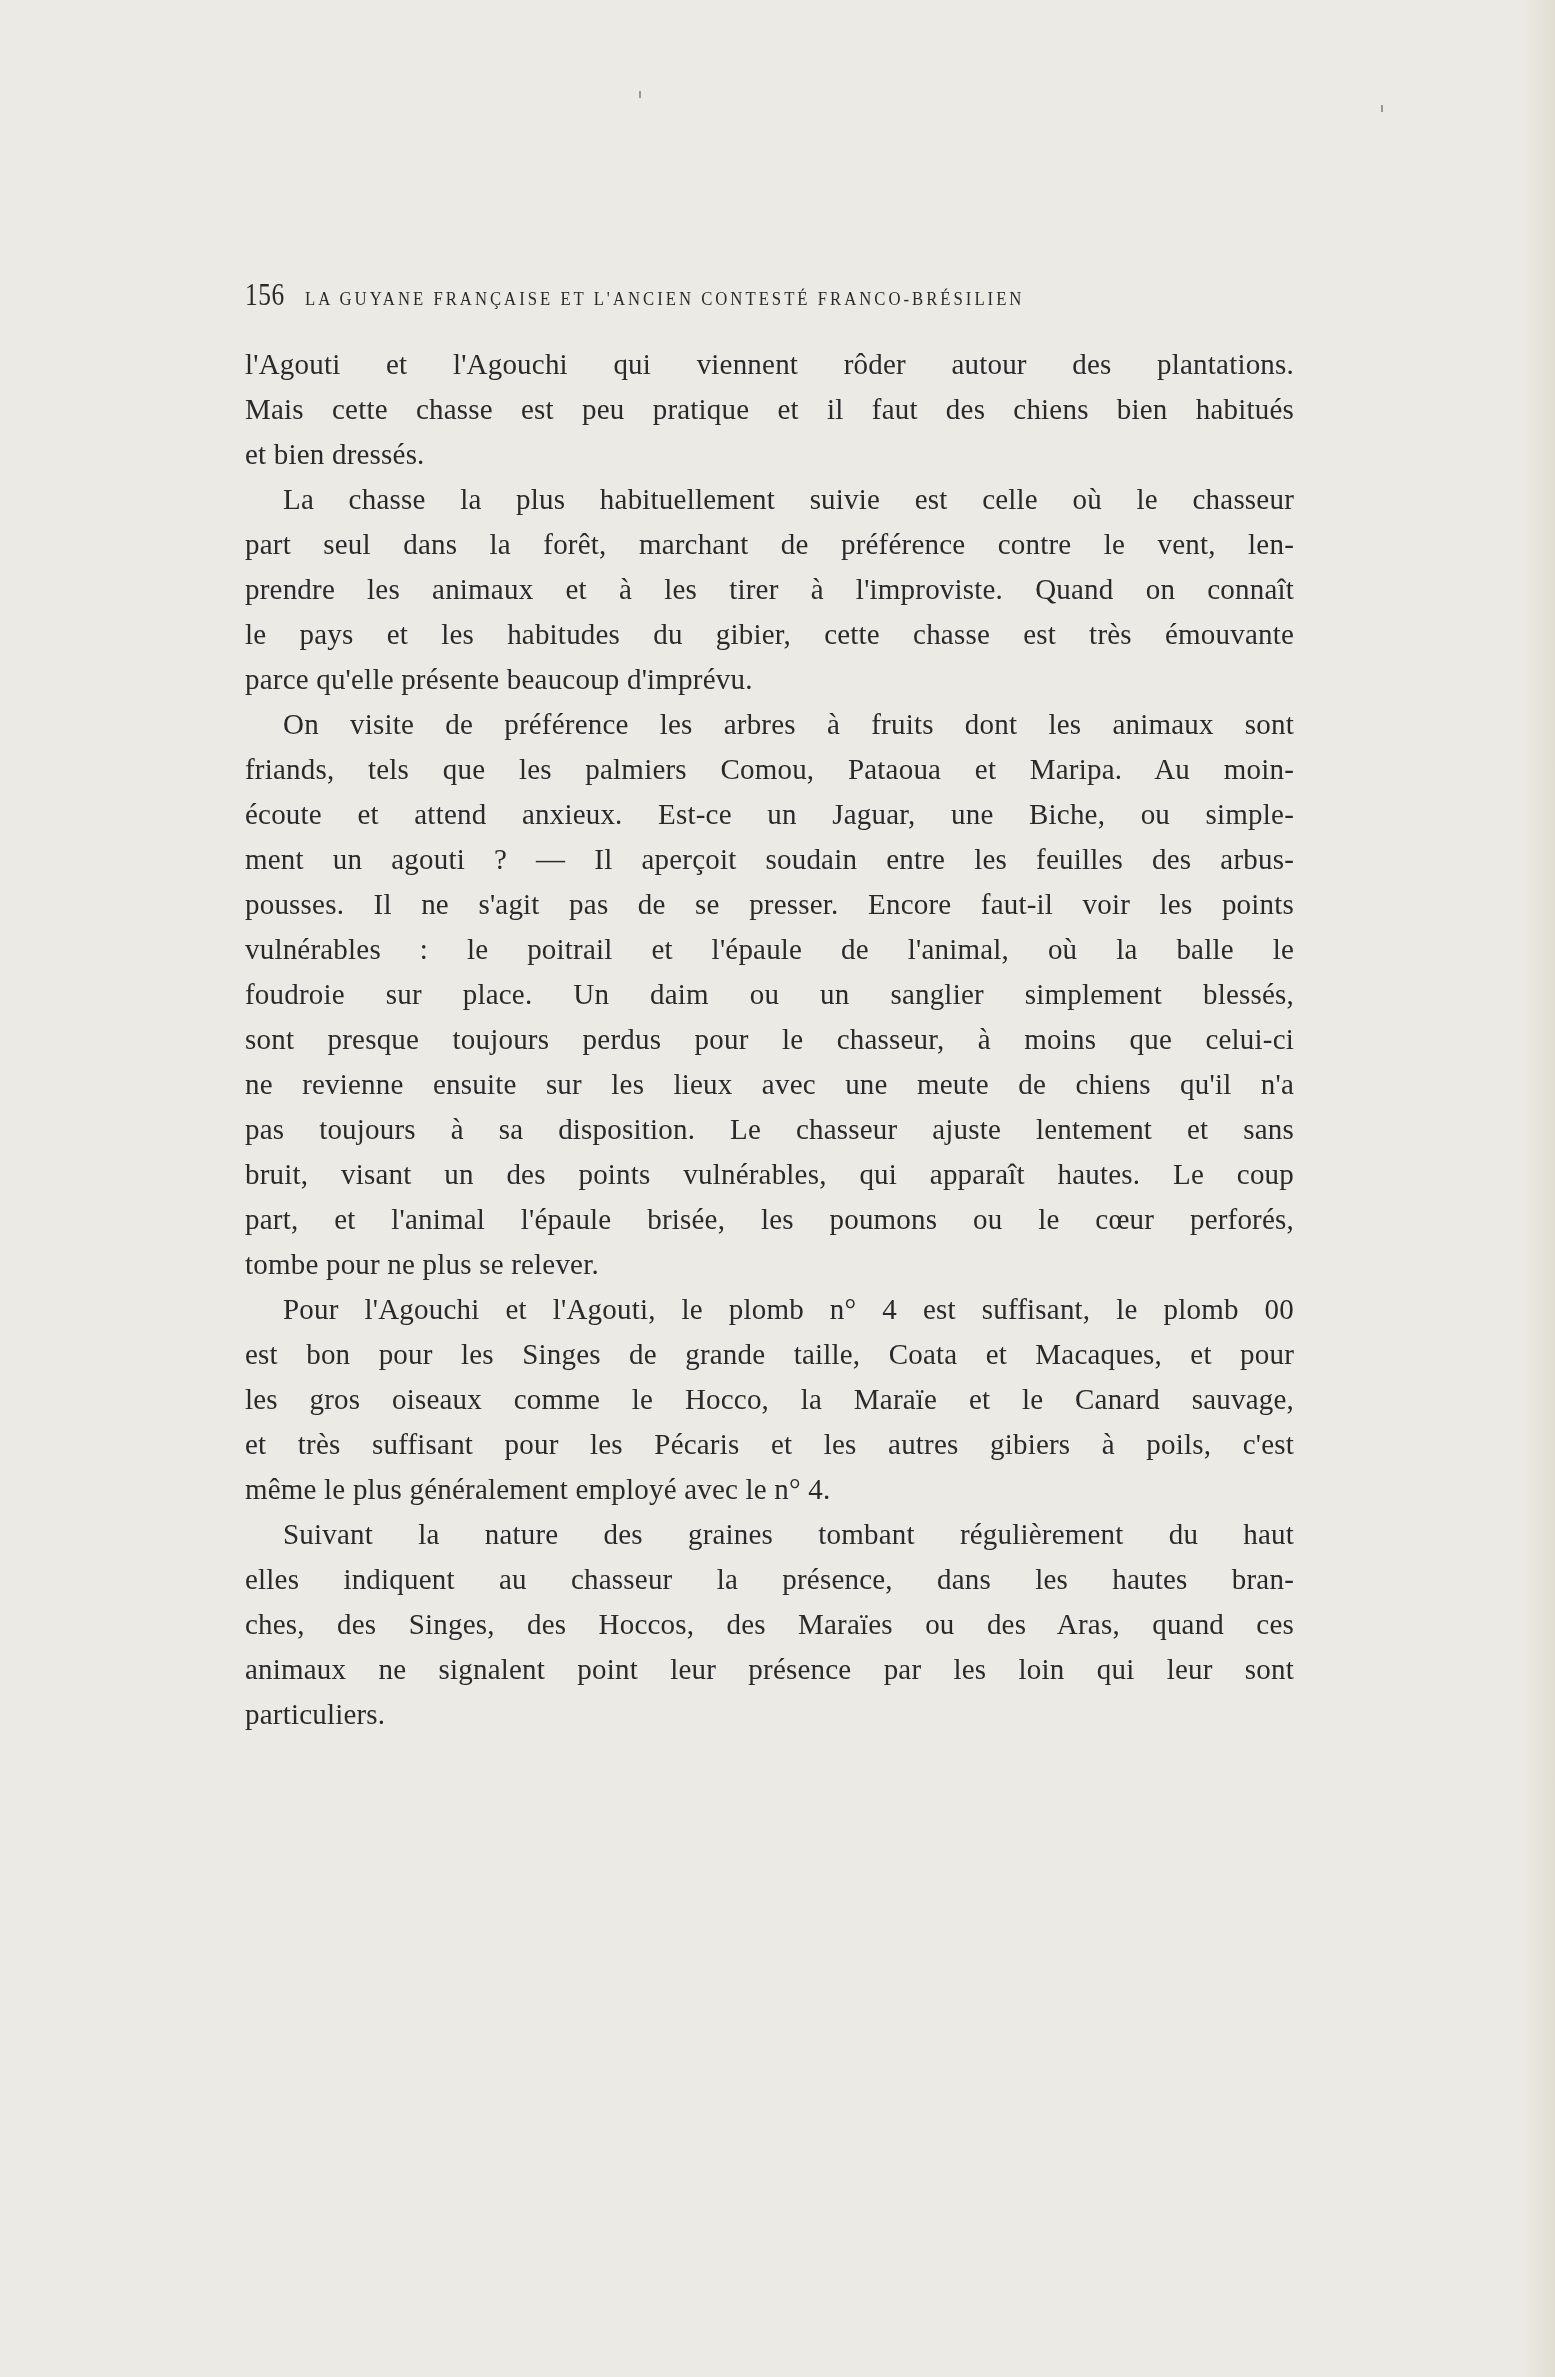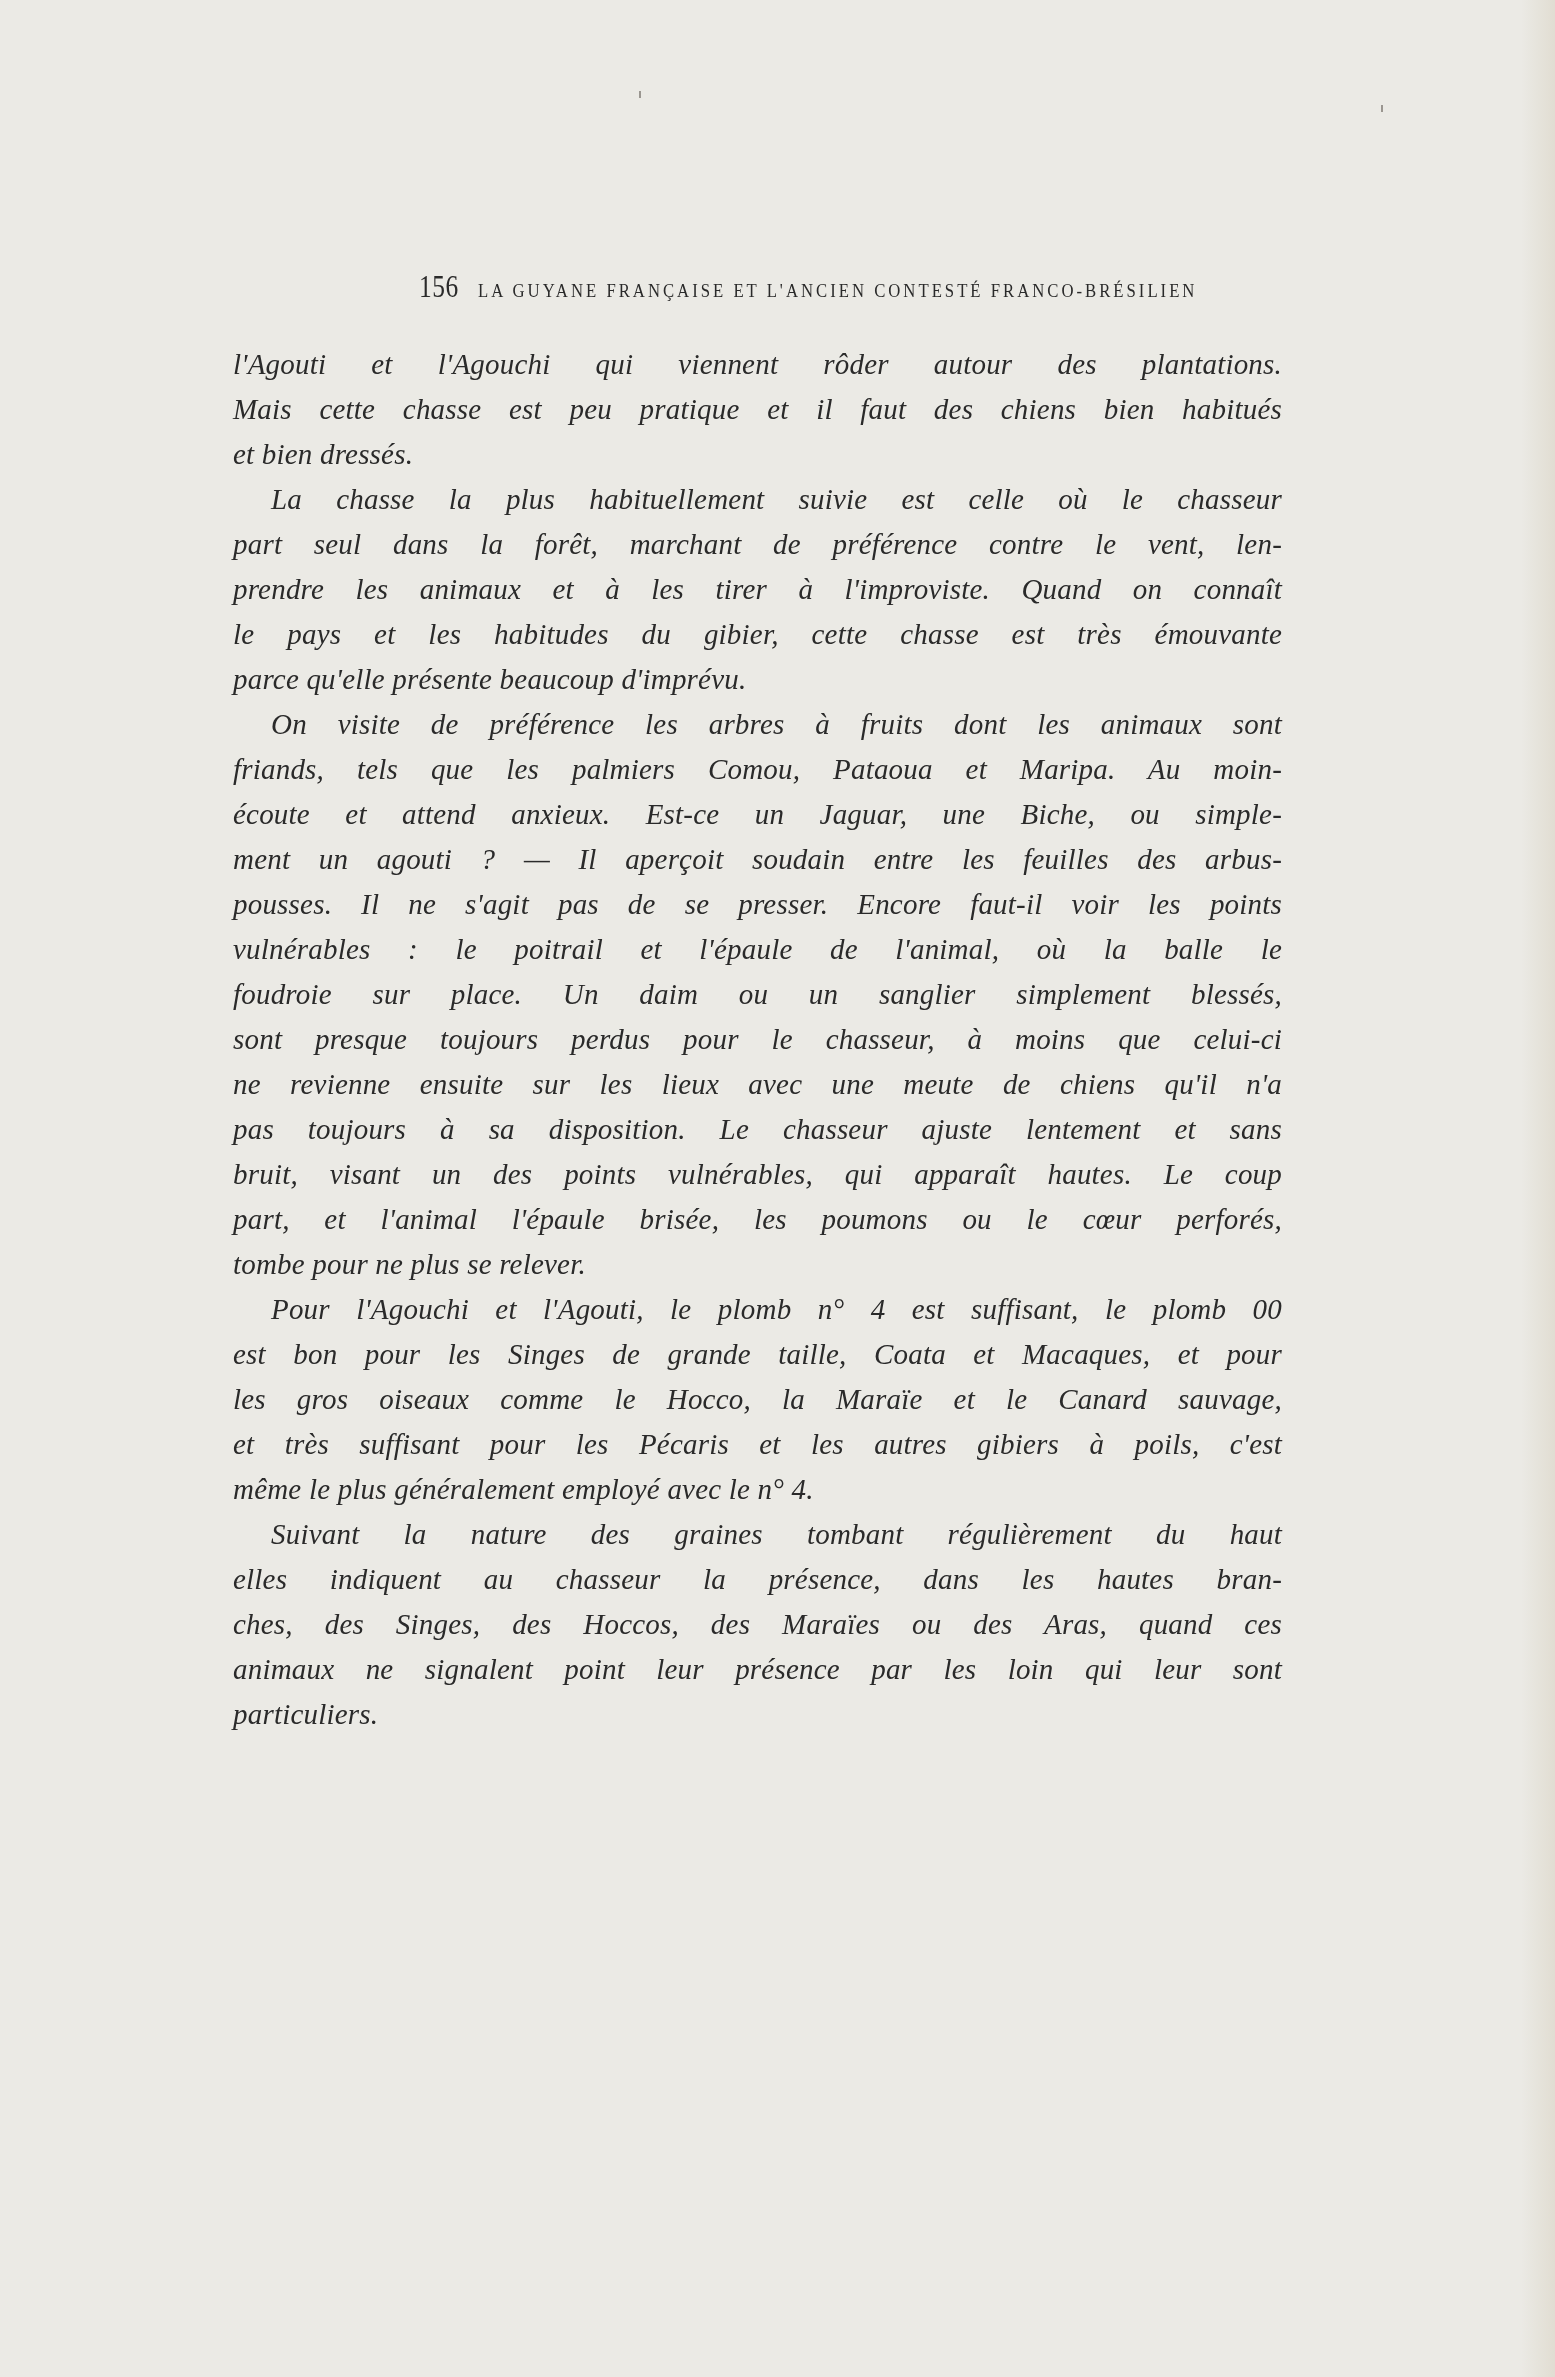--- a/index.html
+++ b/index.html
@@ -19,51 +19,49 @@
     position: absolute;
     top: 0;
     right: 0;
     width: 34px;
     height: 2377px;
     background: linear-gradient(to right, rgba(235,234,229,0) 0%, #e1ddd2 100%);
   }
   .running-head {
     position: absolute;
     left: 245px;
-    top: 269px;
+    top: 277px;
     width: 1051px;
     height: 34px;
     display: flex;
     align-items: baseline;
     white-space: nowrap;
-    justify-content: flex-end;
   }
   .page-number {
     font-size: 31px;
     letter-spacing: 0.6px;
     margin-right: 19.5px;
     transform: scaleX(0.82);
     transform-origin: left;
     display: inline-block;
     width: 40px;
   }
   .running-title {
     font-size: 19px;
     letter-spacing: 3.4px;
     text-transform: uppercase;
     transform: scaleX(0.88);
     transform-origin: left;
     display: inline-block;
   }
   .text-block {
     position: absolute;
-    left: 233px;
+    left: 245px;
     top: 342px;
     width: 1049px;
-    font-style: italic;
   }
   .line {
     height: 45px;
     line-height: 45px;
     font-size: 29px;
     text-align: justify;
     text-align-last: justify;
     white-space: nowrap;
     overflow: visible;
     letter-spacing: 0.2px;

